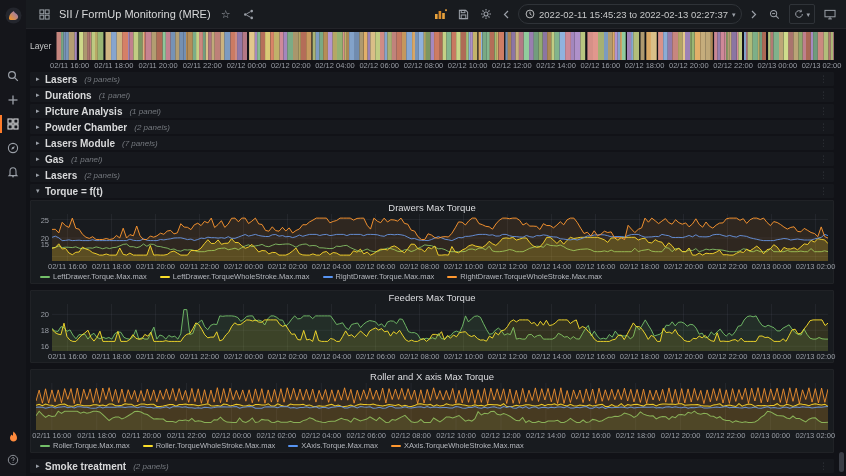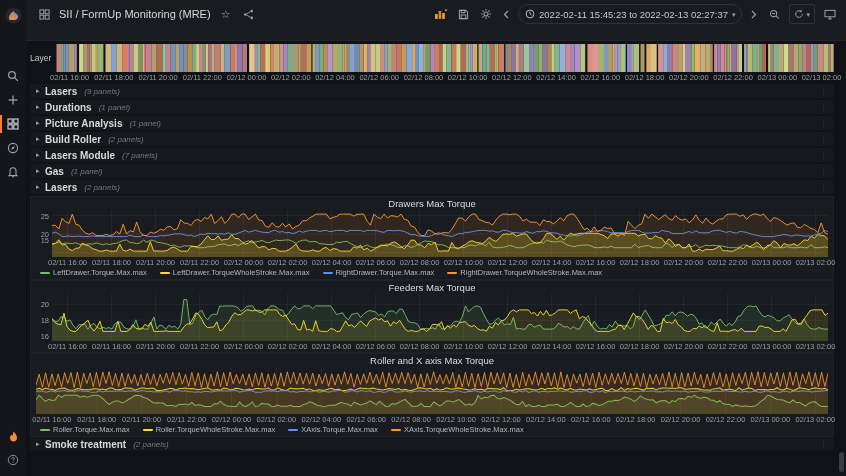--- a/index.html
+++ b/index.html
@@ -9,21 +9,21 @@
   
   .sidebar{width:26px;background:#15161b;display:flex;flex-direction:column;align-items:center;flex-shrink:0;}
   .side-btn{width:26px;height:24px;display:flex;align-items:center;justify-content:center;position:relative;cursor:pointer;}
   .side-btn.logo{height:26px;margin-top:2px;}
   .side-btn.active::before{content:"";position:absolute;left:0;top:3px;bottom:3px;width:2px;background:#ff7c2a;}
   .side-gap{height:36px;}
   .side-spacer{flex:1;}
   
   .main{flex:1;display:flex;flex-direction:column;min-width:0;}
   .topnav{height:28px;background:#181b1f;border-bottom:1px solid #232429;display:flex;align-items:center;
-          padding:0 8px 12px 10px;gap:7px;flex-shrink:0;}
+          padding:0 8px 0 10px;gap:7px;flex-shrink:0;}
   .crumb-title{font-size:11px;color:#d8d9da;white-space:nowrap;cursor:pointer;}
   .tn-icon{display:flex;align-items:center;justify-content:center;width:16px;height:16px;cursor:pointer;color:#9ba0a8;}
   .star{font-size:11px;color:#9ba0a8;line-height:1;}
   .tn-spacer{flex:1;}
   .timebox{display:flex;align-items:center;gap:4px;border:1px solid #2f3338;border-radius:10px;height:18px;
            padding:0 6px;font-size:9.5px;color:#c7c8c9;white-space:nowrap;cursor:pointer;}
   .caret{font-size:7px;color:#9ba0a8;line-height:1;}
   .tn-group{display:flex;align-items:center;gap:2px;border:1px solid #2f3338;border-radius:2px;height:18px;padding:0 4px;cursor:pointer;}
   
   .content{flex:1;padding:3px 12px 0 4px;position:relative;overflow:hidden;}
@@ -35,21 +35,21 @@
   .axisrow span{position:absolute;transform:translateX(-50%);white-space:nowrap;top:1px;}
   .layer-axis{margin-left:24px;}
   
   .dash-row{height:14px;background:#16181d;margin-bottom:2px;display:flex;align-items:center;
             padding:0 6px;cursor:pointer;border-radius:1px;}
   .row-chev{font-size:7px;color:#9ba0a8;width:9px;}
   .row-label{font-size:10px;font-weight:bold;color:#d8d9da;margin-right:7px;white-space:nowrap;}
   .row-count{font-size:8px;font-style:italic;color:#74787e;white-space:nowrap;}
   .row-dots{margin-left:auto;color:#33363c;font-size:9px;}
   
-  .panel{background:#181b1f;border:1px solid #202226;border-radius:1px;margin-bottom:0;padding:0 5px 1px 5px;}
+  .panel{background:#181b1f;border:1px solid #202226;border-radius:1px;margin-bottom:6px;padding:0 5px 1px 5px;}
   .panel-title{height:13px;line-height:13px;text-align:center;font-size:9.5px;color:#dcdde0;cursor:pointer;white-space:nowrap;}
   .plot-wrap{position:relative;display:flex;}
   .ylabels{width:16px;position:relative;flex-shrink:0;font-size:7.5px;color:#9a9ea6;}
   .ylabels div{position:absolute;right:3px;text-align:center;}
   .plot-area{flex:1;height:47px;cursor:crosshair;}
   .chart-axis{margin-left:16px;}
   .chart-axis.full{margin-left:0;}
   .legend{display:flex;align-items:center;gap:13px;height:11px;padding-left:4px;overflow:hidden;}
   .legend-item{display:flex;align-items:center;gap:3px;font-size:7.5px;color:#b4b7bd;white-space:nowrap;cursor:pointer;}
   .legend-dash{width:10px;height:2px;border-radius:1px;flex-shrink:0;}
@@ -446,21 +446,21 @@
             <span class="row-dots">⋮</span>
           </div>
           <div class="dash-row">
             <span class="row-chev">▸</span>
             <span class="row-label">Picture Analysis</span>
             <span class="row-count">(1 panel)</span>
             <span class="row-dots">⋮</span>
           </div>
           <div class="dash-row">
             <span class="row-chev">▸</span>
-            <span class="row-label">Build Roller</span>
+            <span class="row-label">Powder Chamber</span>
             <span class="row-count">(2 panels)</span>
             <span class="row-dots">⋮</span>
           </div>
           <div class="dash-row">
             <span class="row-chev">▸</span>
             <span class="row-label">Lasers Module</span>
             <span class="row-count">(7 panels)</span>
             <span class="row-dots">⋮</span>
           </div>
           <div class="dash-row">
@@ -470,20 +470,25 @@
             <span class="row-dots">⋮</span>
           </div>
           <div class="dash-row">
             <span class="row-chev">▸</span>
             <span class="row-label">Lasers</span>
             <span class="row-count">(2 panels)</span>
             <span class="row-dots">⋮</span>
           </div>
         </div>
 
+      <div class="dash-row">
+        <span class="row-chev">▾</span>
+        <span class="row-label">Torque = f(t)</span>
+        <span class="row-dots">⋮</span>
+      </div>
 
       <div class="panel">
         <div class="panel-title">Drawers Max Torque</div>
         <div class="plot-wrap">
           <div class="ylabels">
               <div style="top: 26px;">15</div>
               <div style="top: 20.0551px;">20</div>
               <div style="top: 1.55118px;">25</div>
             </div>
           <div class="plot-area">

